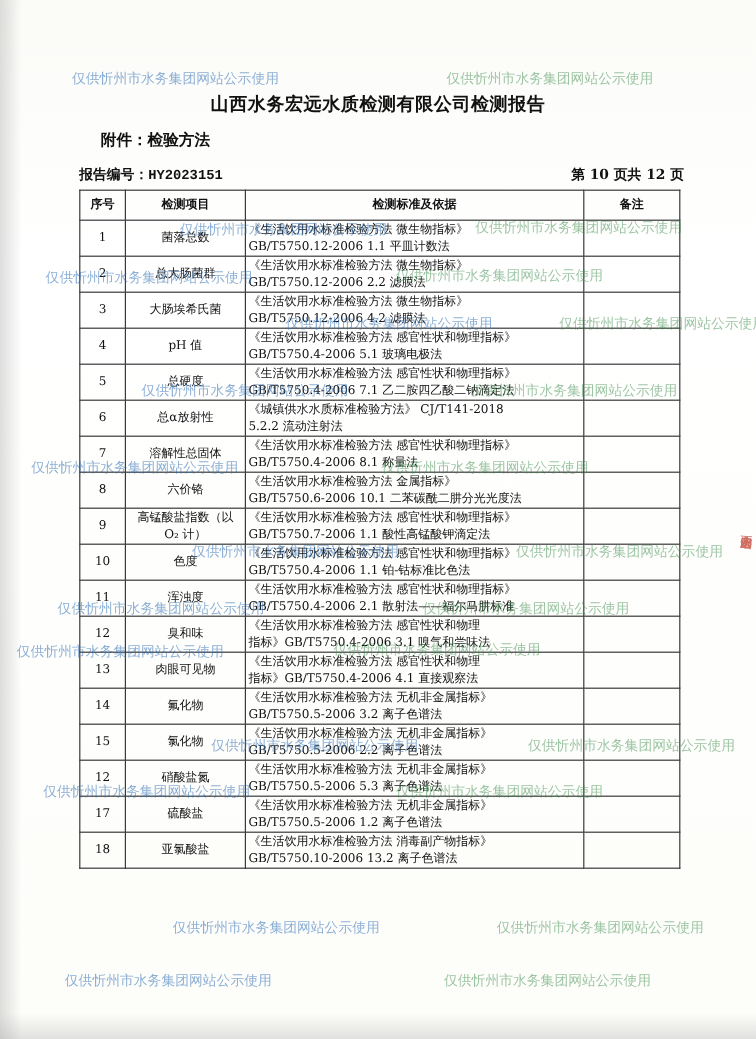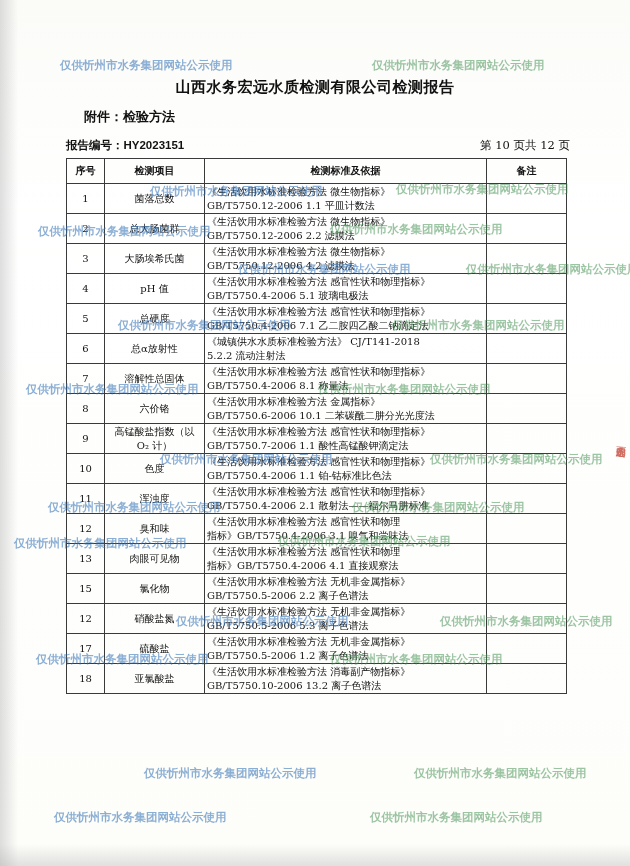--- a/index.html
+++ b/index.html
@@ -30,25 +30,25 @@
   }
   .appendix{
     position:absolute;top:108px;left:40px;
     font-size:13px;font-weight:bold;
     font-family:"DejaVu Serif","Liberation Serif",serif;
     padding-left:44px;
   }
   .report-no{
     position:absolute;top:138px;left:66px;
     font-size:11.5px;font-weight:bold;
-    font-family:Liberation Sans, sans-serif;
+    font-family:Liberation Mono, monospace;
   }
   .page-no{
     position:absolute;top:138px;right:60px;
-    font-size:11.5px;font-weight:normal;
+    font-size:11.5px;font-weight:bold;
     font-family:"DejaVu Serif","Liberation Serif",serif;
   }
   table.main{
     position:absolute;top:158px;left:66px;
     width:500px;
     border-collapse:collapse;
     table-layout:fixed;
   }
   table.main th,table.main td{
     border:1px solid #3a3a3a;
@@ -67,21 +67,21 @@
   td.item{text-align:center;font-size:10.5px;}
   td.std{text-align:left;padding-left:4px;font-size:9.6px;}
   td.remark{text-align:center;}
   .std-l1{display:block;}
   .std-l2{display:block;}
   
   .wm{
     position:absolute;
     font-family:"DejaVu Sans","Liberation Sans",sans-serif;
     font-size:11.5px;
-    font-weight:bold;
+    font-weight:normal;
     color:#2f6fb5;
     opacity:.55;
     white-space:nowrap;
     pointer-events:none;
     letter-spacing:0px;
   }
   .wm.green{color:#3b8c4a;opacity:.5;}
   
   .stamp{
     position:absolute;
@@ -242,20 +242,29 @@
             <span class="std-l2">指标》GB/T5750.4-2006  3.1 嗅气和尝味法</span>
           </td>
           <td class="remark"></td>
         </tr>
         <tr>
           <td class="no">13</td>
           <td class="item">肉眼可见物</td>
           <td class="std">
             <span class="std-l1">《生活饮用水标准检验方法  感官性状和物理</span>
             <span class="std-l2">指标》GB/T5750.4-2006  4.1 直接观察法</span>
+          </td>
+          <td class="remark"></td>
+        </tr>
+        <tr>
+          <td class="no">14</td>
+          <td class="item">氟化物</td>
+          <td class="std">
+            <span class="std-l1">《生活饮用水标准检验方法  无机非金属指标》</span>
+            <span class="std-l2">GB/T5750.5-2006  3.2 离子色谱法</span>
           </td>
           <td class="remark"></td>
         </tr>
         <tr>
           <td class="no">15</td>
           <td class="item">氯化物</td>
           <td class="std">
             <span class="std-l1">《生活饮用水标准检验方法  无机非金属指标》</span>
             <span class="std-l2">GB/T5750.5-2006  2.2 离子色谱法</span>
           </td>

